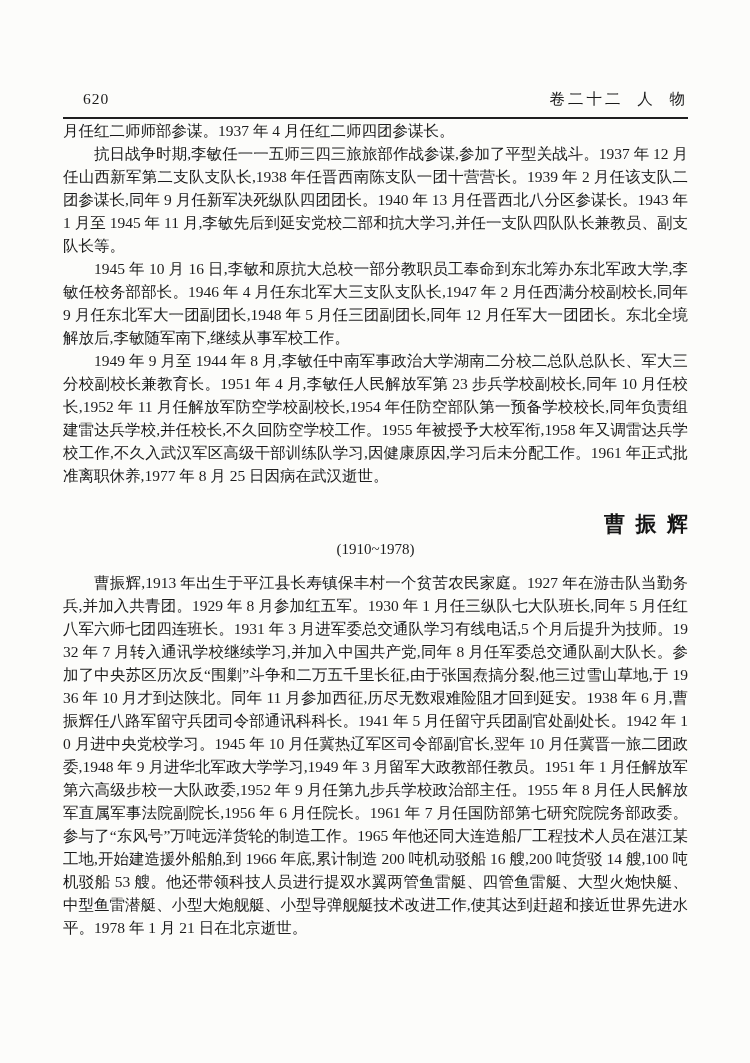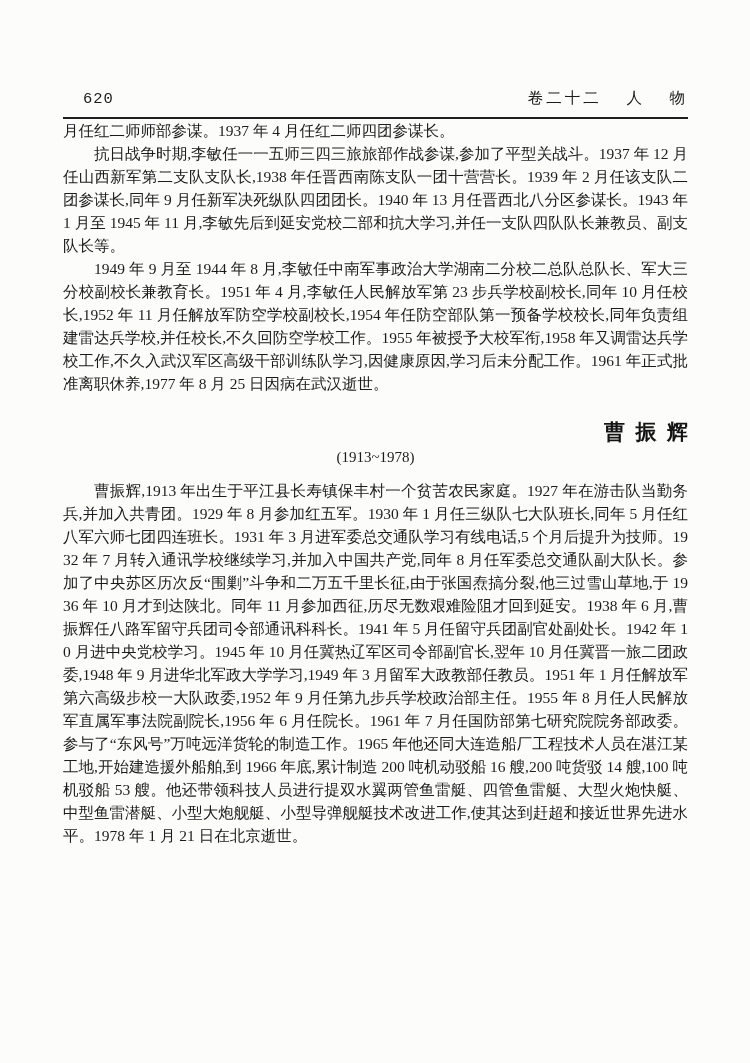--- a/index.html
+++ b/index.html
@@ -18,21 +18,20 @@
     font-family: "Liberation Serif", "DejaVu Serif", serif;
     color: #1b1b1b;
     overflow: hidden;
   }
   
   .page-header {
     position: relative;
     height: 22px;
     font-size: 15.5px;
     line-height: 22px;
-    font-family: Liberation Mono, monospace;
   }
   .page-number {
     position: absolute;
     left: 20px;
     top: 0;
     letter-spacing: 1px;
   }
   .header-title {
     display: block;
     text-align: right;
@@ -86,24 +85,25 @@
     <span class="header-title">卷二十二  人  物</span>
   </header>
 
   <hr class="header-rule">
 
   <main class="page-body">
 
     <section>
       <p class="para no-indent">月任红二师师部参谋。1937 年 4 月任红二师四团参谋长。</p>
       <p class="para">抗日战争时期,李敏任一一五师三四三旅旅部作战参谋,参加了平型关战斗。1937 年 12 月任山西新军第二支队支队长,1938 年任晋西南陈支队一团十营营长。1939 年 2 月任该支队二团参谋长,同年 9 月任新军决死纵队四团团长。1940 年 13 月任晋西北八分区参谋长。1943 年 1 月至 1945 年 11 月,李敏先后到延安党校二部和抗大学习,并任一支队四队队长兼教员、副支队长等。</p>
+      <p class="para">1945 年 10 月 16 日,李敏和原抗大总校一部分教职员工奉命到东北筹办东北军政大学,李敏任校务部部长。1946 年 4 月任东北军大三支队支队长,1947 年 2 月任西满分校副校长,同年 9 月任东北军大一团副团长,1948 年 5 月任三团副团长,同年 12 月任军大一团团长。东北全境解放后,李敏随军南下,继续从事军校工作。</p>
       <p class="para">1949 年 9 月至 1944 年 8 月,李敏任中南军事政治大学湖南二分校二总队总队长、军大三分校副校长兼教育长。1951 年 4 月,李敏任人民解放军第 23 步兵学校副校长,同年 10 月任校长,1952 年 11 月任解放军防空学校副校长,1954 年任防空部队第一预备学校校长,同年负责组建雷达兵学校,并任校长,不久回防空学校工作。1955 年被授予大校军衔,1958 年又调雷达兵学校工作,不久入武汉军区高级干部训练队学习,因健康原因,学习后未分配工作。1961 年正式批准离职休养,1977 年 8 月 25 日因病在武汉逝世。</p>
     </section>
 
     <section>
       <h2 class="entry-heading">曹  振  辉</h2>
-      <div class="entry-years">(1913~1978)</div>
+      <div class="entry-years">(1910~1978)</div>
       <p class="para">曹振辉,1913 年出生于平江县长寿镇保丰村一个贫苦农民家庭。1927 年在游击队当勤务兵,并加入共青团。1929 年 8 月参加红五军。1930 年 1 月任三纵队七大队班长,同年 5 月任红八军六师七团四连班长。1931 年 3 月进军委总交通队学习有线电话,5 个月后提升为技师。1932 年 7 月转入通讯学校继续学习,并加入中国共产党,同年 8 月任军委总交通队副大队长。参加了中央苏区历次反“围剿”斗争和二万五千里长征,由于张国焘搞分裂,他三过雪山草地,于 1936 年 10 月才到达陕北。同年 11 月参加西征,历尽无数艰难险阻才回到延安。1938 年 6 月,曹振辉任八路军留守兵团司令部通讯科科长。1941 年 5 月任留守兵团副官处副处长。1942 年 10 月进中央党校学习。1945 年 10 月任冀热辽军区司令部副官长,翌年 10 月任冀晋一旅二团政委,1948 年 9 月进华北军政大学学习,1949 年 3 月留军大政教部任教员。1951 年 1 月任解放军第六高级步校一大队政委,1952 年 9 月任第九步兵学校政治部主任。1955 年 8 月任人民解放军直属军事法院副院长,1956 年 6 月任院长。1961 年 7 月任国防部第七研究院院务部政委。参与了“东风号”万吨远洋货轮的制造工作。1965 年他还同大连造船厂工程技术人员在湛江某工地,开始建造援外船舶,到 1966 年底,累计制造 200 吨机动驳船 16 艘,200 吨货驳 14 艘,100 吨机驳船 53 艘。他还带领科技人员进行提双水翼两管鱼雷艇、四管鱼雷艇、大型火炮快艇、中型鱼雷潜艇、小型大炮舰艇、小型导弹舰艇技术改进工作,使其达到赶超和接近世界先进水平。1978 年 1 月 21 日在北京逝世。</p>
     </section>
 
   </main>
 
 </div>
 
 </body></html>

